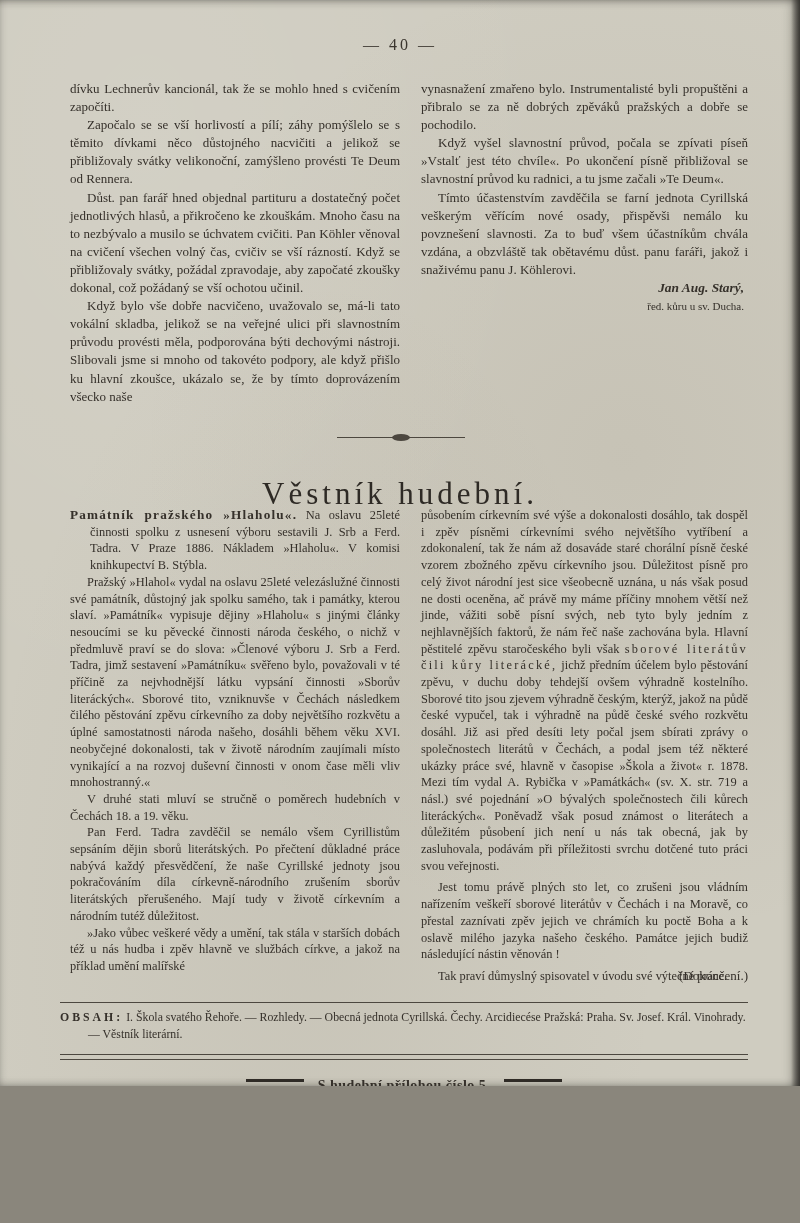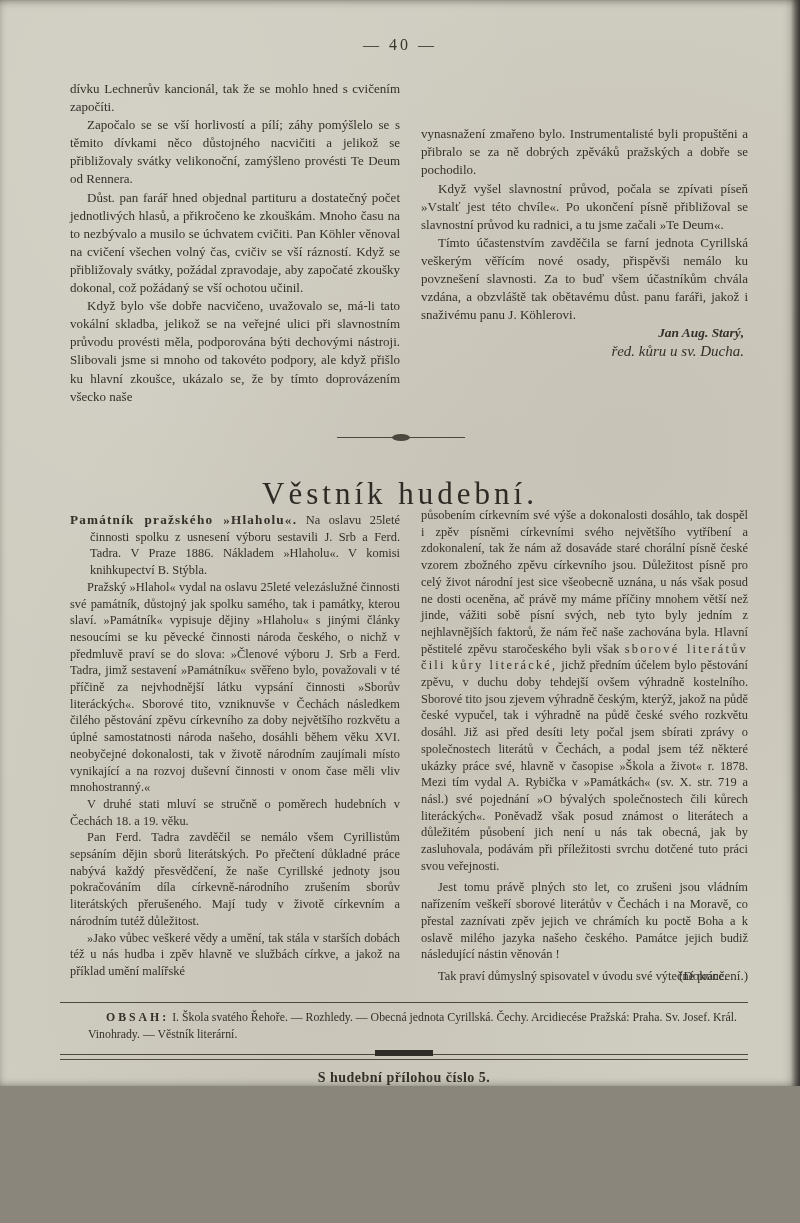--- a/index.html
+++ b/index.html
@@ -26,37 +26,37 @@
   }
 
   .page-num {
     position:absolute; top:36px; left:0; right:0;
     text-align:center; font-size:16px; letter-spacing:3px; color:#3a352e;
   }
 
   
   .cols {
     position:absolute; left:70px; width:678px;
-    display:flex; align-items:center;
+    display:flex; align-items:flex-start;
     text-align:justify;
   }
   #article1 { top:80px; font-size:13px; line-height:18.1px; }
   #section2-cols { top:507px; font-size:12.4px; line-height:16.7px; }
 
   .col-l { width:330px; padding-right:9px; }
   .col-sep { width:1px; background:rgba(80,74,64,.75); }
   .col-r { flex:1; padding-left:11px; }
 
   .cols p { margin:0; }
   .cols p.ind { text-indent:17px; }
   .gap-before { margin-top:5px !important; }
 
   .sig { text-align:right; padding-right:4px; margin-top:2px; }
   .sig-name { font-style:italic; font-weight:bold; font-size:13.4px; }
-  .sig-role { display:block; font-size:15px;font-style:italic; }
+  .sig-role { display:block; font-size:11px; }
 
   .bib { padding-left:20px; text-indent:-20px; }
   .bib-lead { font-weight:bold; letter-spacing:1.2px; font-size:13.2px; }
 
   .spaced-phrase { letter-spacing:2.2px; }
 
   .rel { position:relative; }
   .end-note { position:absolute; right:0; bottom:0; font-size:13px;margin-top:45px; }
 
   
@@ -79,25 +79,25 @@
   #footer { position:absolute; top:1002px; left:60px; width:688px; }
   .rule-thin  { height:1px; background:#4c473f; }
   .rule-double{ margin-top:5px; height:4px;
                 border-top:1px solid #4c473f; border-bottom:1px solid #4c473f; }
   .rule-thick { margin-top:3px; height:2px; background:#2f2b26; }
 
   .obsah {
     margin-top:6px; font-size:11.8px; line-height:16.5px;
     padding-left:28px; text-indent:-28px; text-align:left;
   }
-  .obsah-label { font-weight:bold; letter-spacing:3px;margin-left:46px; }
+  .obsah-label { font-weight:bold; letter-spacing:3px; }
 
   .priloha-row {
     display:flex; justify-content:center; align-items:center;
-    gap:14px; margin-top:8px; height:20px;flex-direction:column;
+    gap:14px; margin-top:16px; height:20px;
   }
   .bars { width:58px; height:8px;
           border-top:3px solid #2f2b26; border-bottom:3px solid #2f2b26; }
   .priloha-text { font-weight:bold; font-size:14px; letter-spacing:.5px; }
 
   .cyrilla-row {
     display:flex; justify-content:center; align-items:center;
     gap:12px; margin:4px 0 3px 0; height:22px;
   }
   .manicule { font-family:"DejaVu Sans",sans-serif; font-size:15px; color:#2f2b26; }

